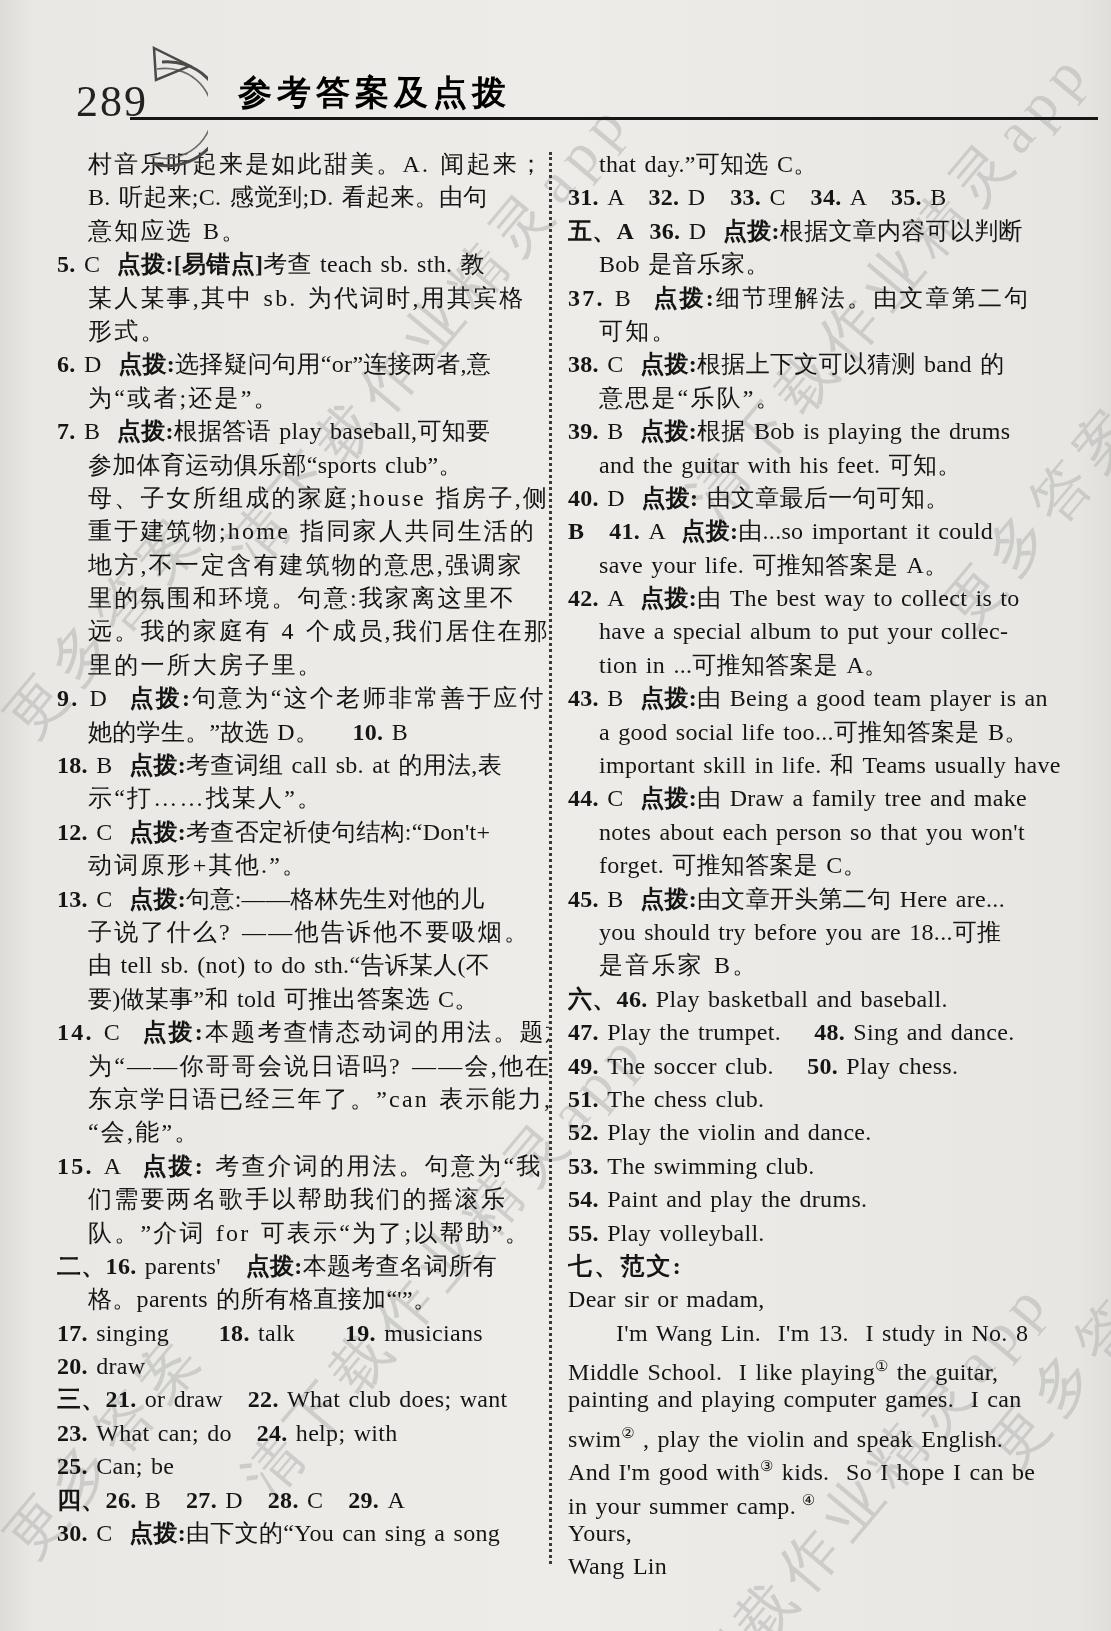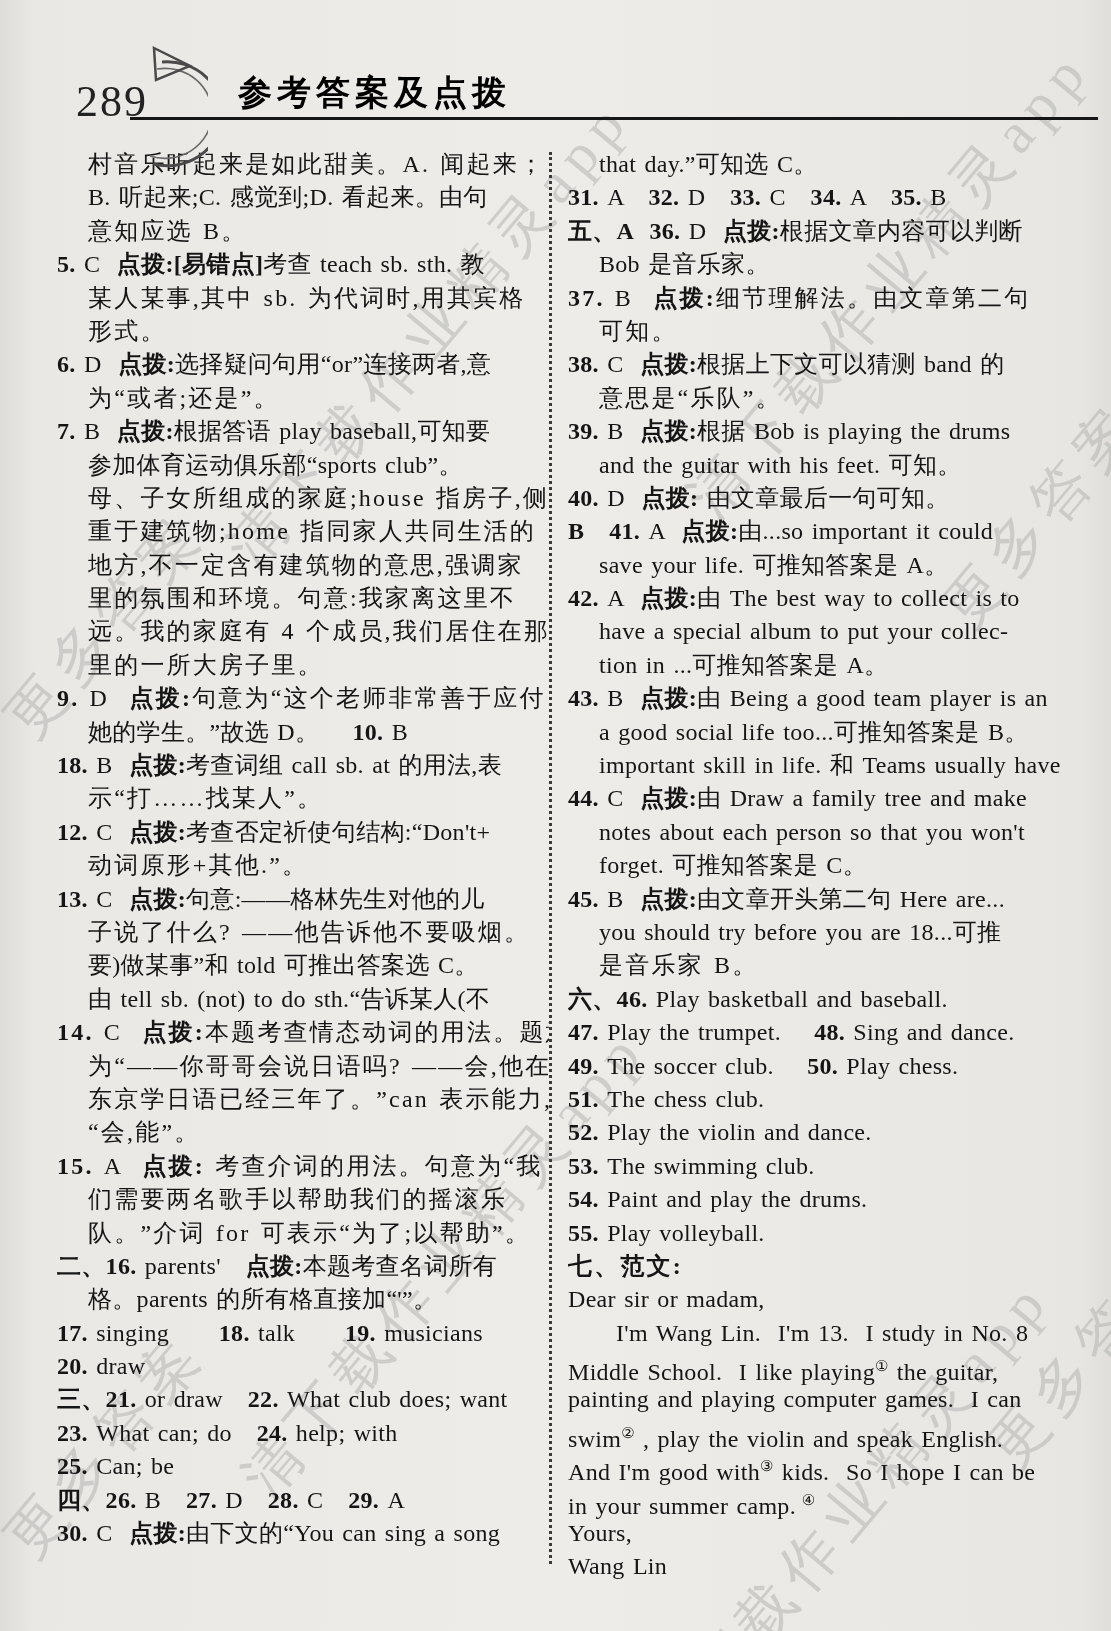--- a/index.html
+++ b/index.html
@@ -76,22 +76,22 @@
       <div class="line ind1 cjk"><span class="">远。我的家庭有 4 个成员,我们居住在那</span></div>
       <div class="line ind1 cjk"><span class="">里的一所大房子里。</span></div>
       <div class="line ind0 cjk"><span class="b ">9. </span><span class="">D  </span><span class="b ">点拨:</span><span class="">句意为“这个老师非常善于应付</span></div>
       <div class="line ind1"><span class="">她的学生。”故选 D。    </span><span class="b ">10. </span><span class="">B</span></div>
       <div class="line ind0"><span class="b ">18. </span><span class="">B  </span><span class="b ">点拨:</span><span class="">考查词组 call sb. at 的用法,表</span></div>
       <div class="line ind1 cjk"><span class="">示“打……找某人”。</span></div>
       <div class="line ind0"><span class="b ">12. </span><span class="">C  </span><span class="b ">点拨:</span><span class="">考查否定祈使句结构:“Don't+</span></div>
       <div class="line ind1 cjk"><span class="">动词原形+其他.”。</span></div>
       <div class="line ind0"><span class="b ">13. </span><span class="">C  </span><span class="b ">点拨:</span><span class="">句意:——格林先生对他的儿</span></div>
       <div class="line ind1 cjk"><span class="">子说了什么? ——他告诉他不要吸烟。</span></div>
+      <div class="line ind1"><span class="">由 tell sb. (not) to do sth.“告诉某人(不</span></div>
       <div class="line ind1"><span class="">要)做某事”和 told 可推出答案选 C。</span></div>
-      <div class="line ind1"><span class="">由 tell sb. (not) to do sth.“告诉某人(不</span></div>
       <div class="line ind0 cjk"><span class="b ">14. </span><span class="">C  </span><span class="b ">点拨:</span><span class="">本题考查情态动词的用法。题意</span></div>
       <div class="line ind1 cjk"><span class="">为“——你哥哥会说日语吗? ——会,他在</span></div>
       <div class="line ind1 cjk"><span class="">东京学日语已经三年了。”can 表示能力,</span></div>
       <div class="line ind1 cjk"><span class="">“会,能”。</span></div>
       <div class="line ind0 cjk"><span class="b ">15. </span><span class="">A  </span><span class="b ">点拨:</span><span class=""> 考查介词的用法。句意为“我</span></div>
       <div class="line ind1 cjk"><span class="">们需要两名歌手以帮助我们的摇滚乐</span></div>
       <div class="line ind1 cjk"><span class="">队。”介词 for 可表示“为了;以帮助”。</span></div>
       <div class="line ind0"><span class="b ">二、</span><span class="b ">16. </span><span class="">parents'   </span><span class="b ">点拨:</span><span class="">本题考查名词所有</span></div>
       <div class="line ind1"><span class="">格。parents 的所有格直接加“'”。</span></div>
       <div class="line ind0"><span class="b ">17. </span><span class="">singing      </span><span class="b ">18. </span><span class="">talk      </span><span class="b ">19. </span><span class="">musicians</span></div>

